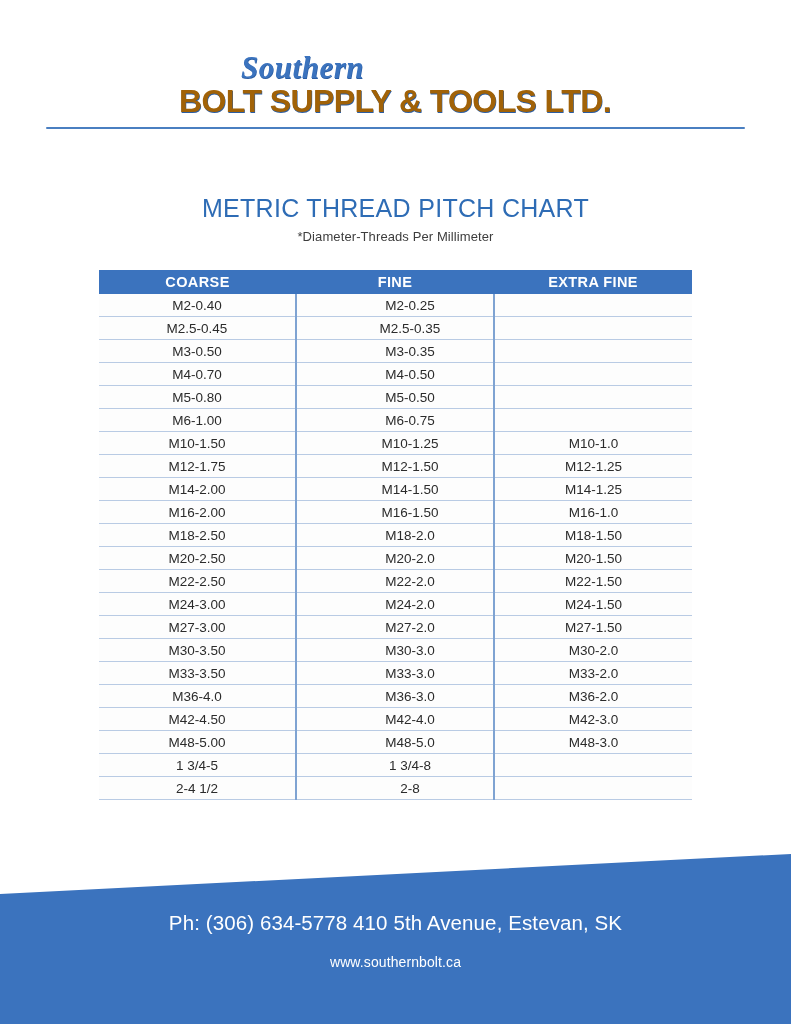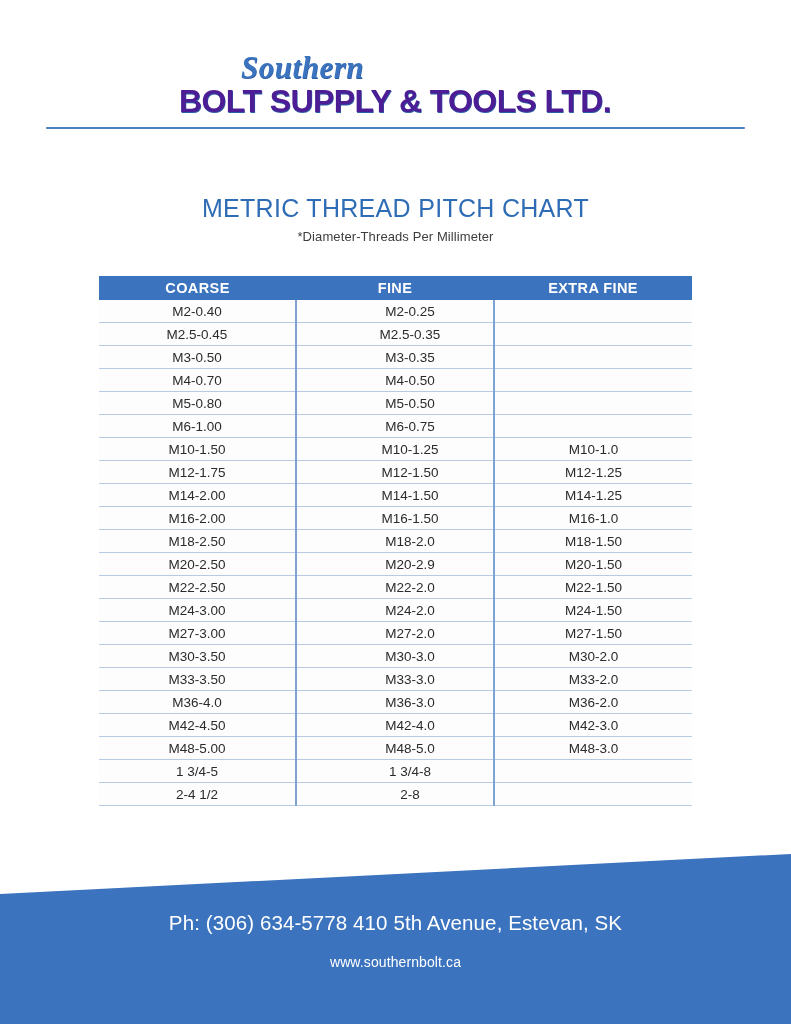--- a/index.html
+++ b/index.html
@@ -34,21 +34,21 @@
     color: #3b73be;
     letter-spacing: 0.5px;
     line-height: 1;
     margin-left: -186px;
     text-shadow: 0.5px 0.5px 0 #2a5da3;
   }
   .logo-main {
     font-family: "Liberation Sans", sans-serif;
     font-weight: bold;
     font-size: 32px;
-    color: #4c1d95;
+    color: #a16207;
     letter-spacing: -0.6px;
     line-height: 1.05;
     margin-top: 2px;
     margin-left: -1px;
     text-shadow: 0.5px 0.5px 0 #2a5da3;
   }
   .header-rule {
     position: absolute;
     left: 46px;
     top: 127px;
@@ -78,21 +78,21 @@
     text-align: center;
     font-size: 13px;
     color: #3d3d3d;
     letter-spacing: 0.1px;
   }
 
   
   .pitch-table {
     position: absolute;
     left: 99px;
-    top: 276px;
+    top: 270px;
     width: 593px;
     border-collapse: collapse;
     table-layout: fixed;
   }
   .pitch-table th {
     background: #3b73be;
     color: #ffffff;
     font-size: 14.5px;
     font-weight: bold;
     letter-spacing: 0.4px;
@@ -245,21 +245,21 @@
           <td class="col-fine">M16-1.50</td>
           <td class="col-extra-fine">M16-1.0</td>
         </tr>
         <tr>
           <td class="col-coarse">M18-2.50</td>
           <td class="col-fine">M18-2.0</td>
           <td class="col-extra-fine">M18-1.50</td>
         </tr>
         <tr>
           <td class="col-coarse">M20-2.50</td>
-          <td class="col-fine">M20-2.9</td>
+          <td class="col-fine">M20-2.0</td>
           <td class="col-extra-fine">M20-1.50</td>
         </tr>
         <tr>
           <td class="col-coarse">M22-2.50</td>
           <td class="col-fine">M22-2.0</td>
           <td class="col-extra-fine">M22-1.50</td>
         </tr>
         <tr>
           <td class="col-coarse">M24-3.00</td>
           <td class="col-fine">M24-2.0</td>

